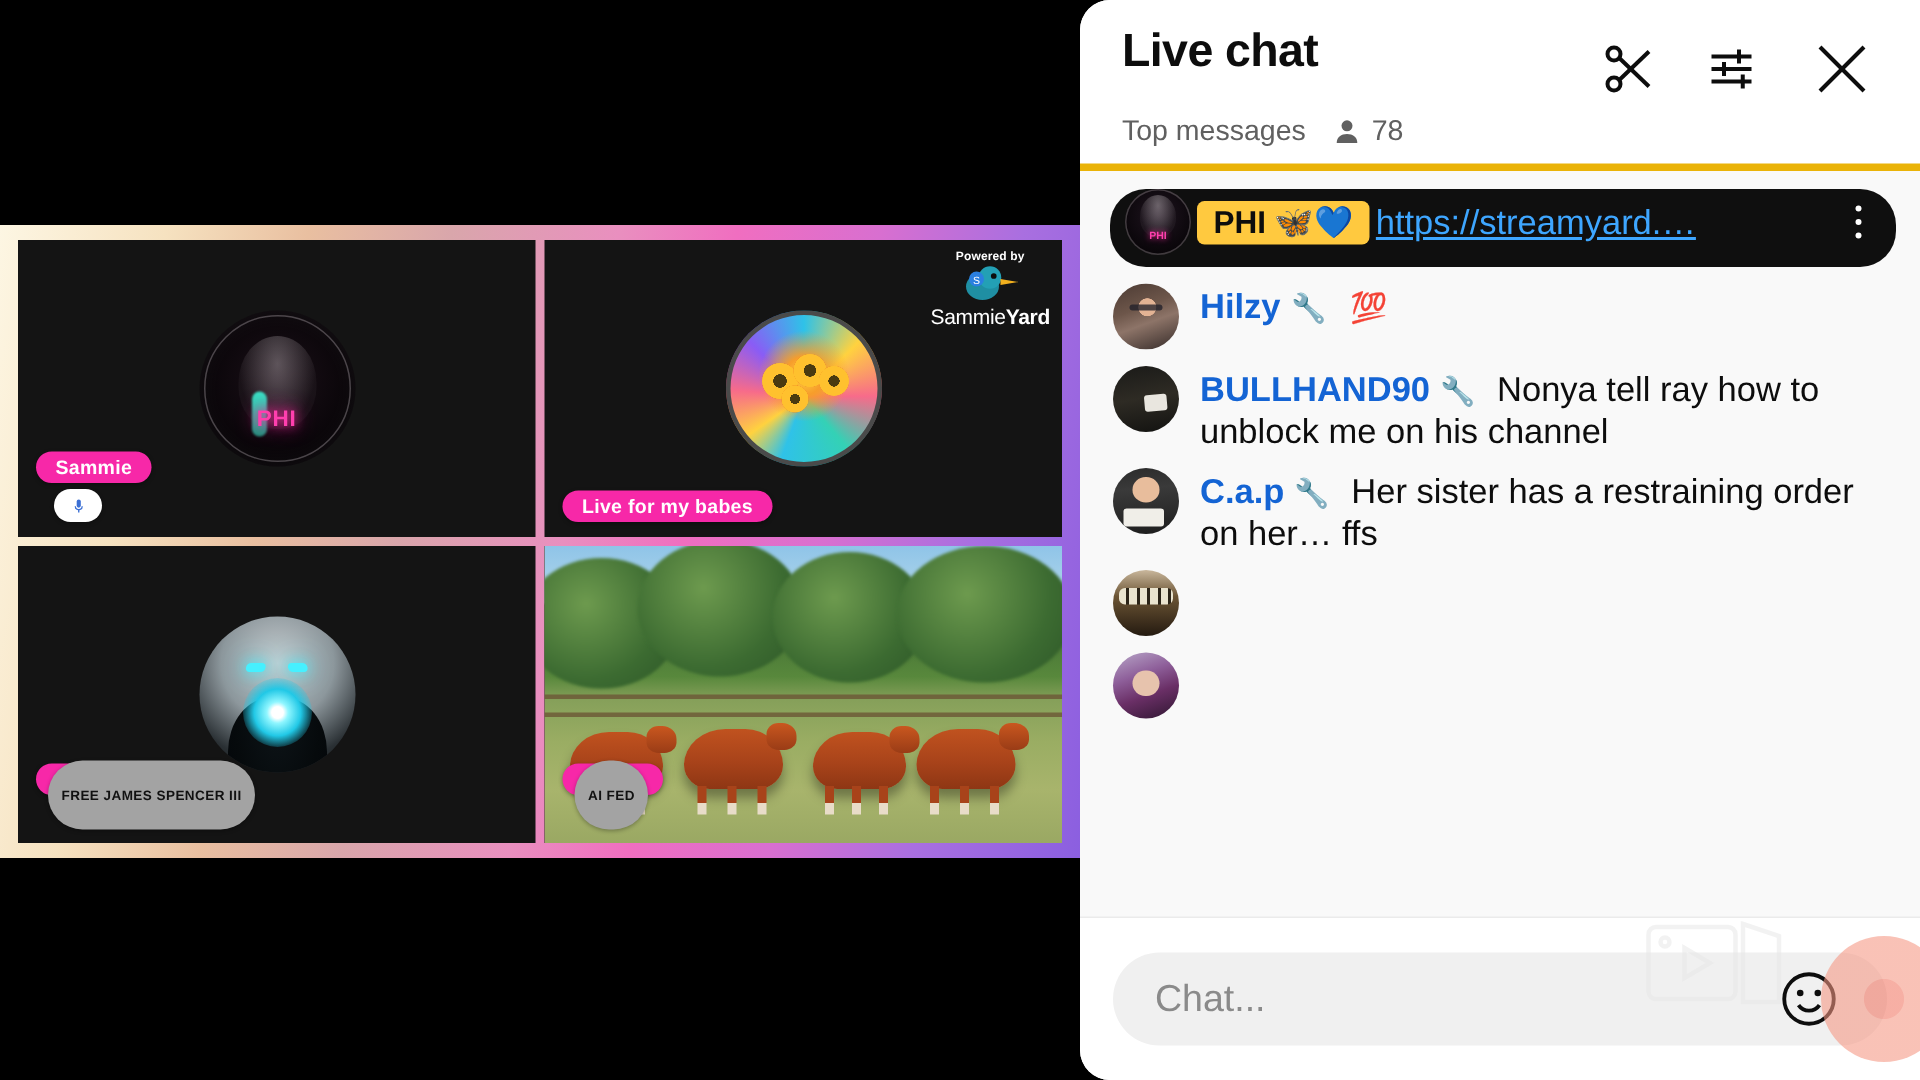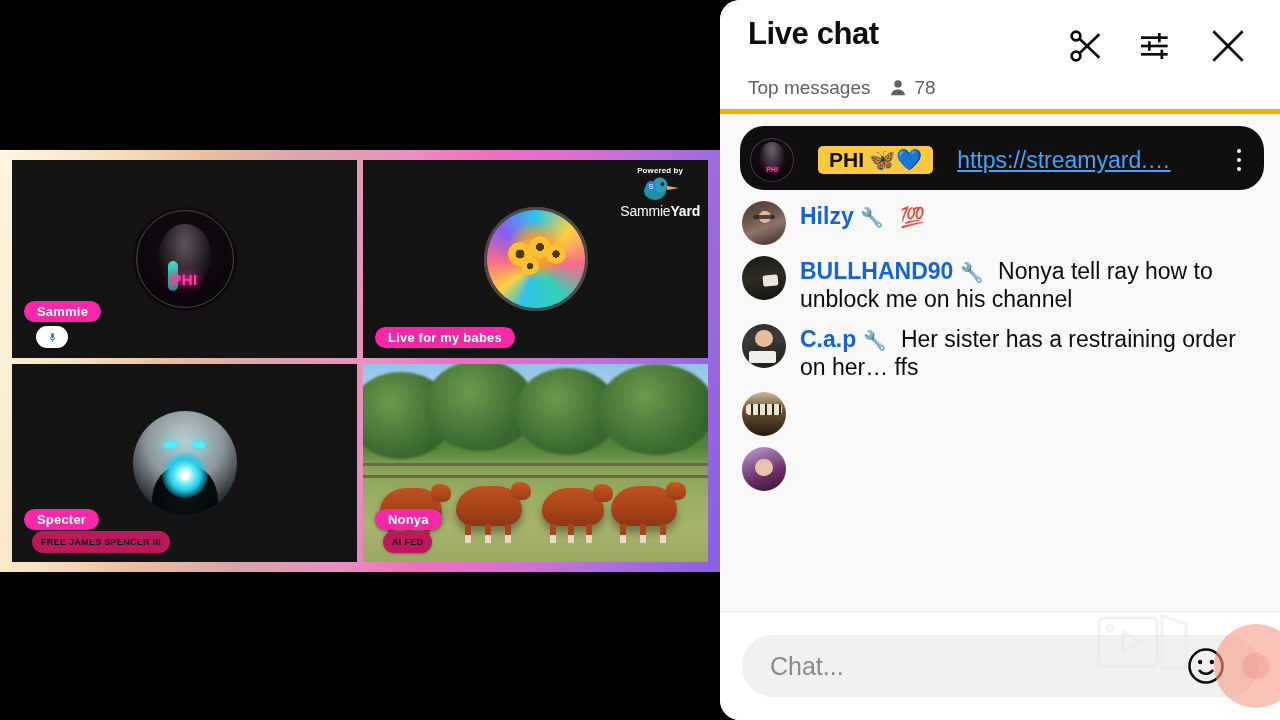--- a/index.html
+++ b/index.html
@@ -131,23 +131,23 @@
   .name-tag {
     position:absolute; left:12px;
     background:#f728a8; color:#ffffff;
     font-size:13px; font-weight:bold;
     padding:3px 13px; border-radius:999px;
     letter-spacing:.2px; white-space:nowrap;
     box-shadow:0 1px 3px rgba(0,0,0,.35);
   }
   .sub-tag {
     position:absolute; left:20px;
-    background:#be185d; color:#111;
+    background:#a3a3a3; color:#111;
     font-size:9px; font-weight:bold;
-    padding:6px 9px; border-radius:999px;
+    padding:18px 9px; border-radius:999px;
     letter-spacing:.3px; white-space:nowrap;
     box-shadow:0 1px 3px rgba(0,0,0,.3);
   }
   .mic-tag {
     position:absolute; left:24px;
     width:32px; height:22px; border-radius:999px; background:#fff;
     display:flex; align-items:center; justify-content:center;
     box-shadow:0 1px 3px rgba(0,0,0,.3);
   }
   .mic-tag svg { width:11px; height:13px; }
@@ -184,23 +184,23 @@
   .ch-viewers { display:flex; align-items:center; gap:6px; font-size:19px; color:#606060; }
 
   .msg-list {
     flex:1 1 auto; background:#f9f9f9;
     padding:10px 16px 6px 20px; overflow:hidden;
     border-bottom:1px solid #ebebeb;
   }
 
   
   .pinned {
-    display:flex; align-items:center; gap:24px;
+    display:flex; align-items:center; gap:4px;
     background:#0f0f0f; border-radius:24px;
-    padding:12px 12px 8px 10px; margin:2px 0 6px 0;
+    padding:0 12px 8px 10px; margin:2px 0 6px 0;
   }
   .pin-av {
     flex:0 0 auto; width:44px; height:44px; border-radius:50%;
     background: radial-gradient(circle at 50% 40%, #201520 0%, #0a060a 70%, #050305 100%);
     position:relative; overflow:hidden;
     box-shadow: inset 0 0 0 1px rgba(230,220,225,.25);
   }
   .pin-av .figure {
     position:absolute; left:50%; top:42%; transform:translate(-50%,-50%);
     width:24px; height:28px; border-radius:50% 50% 44% 44%;

